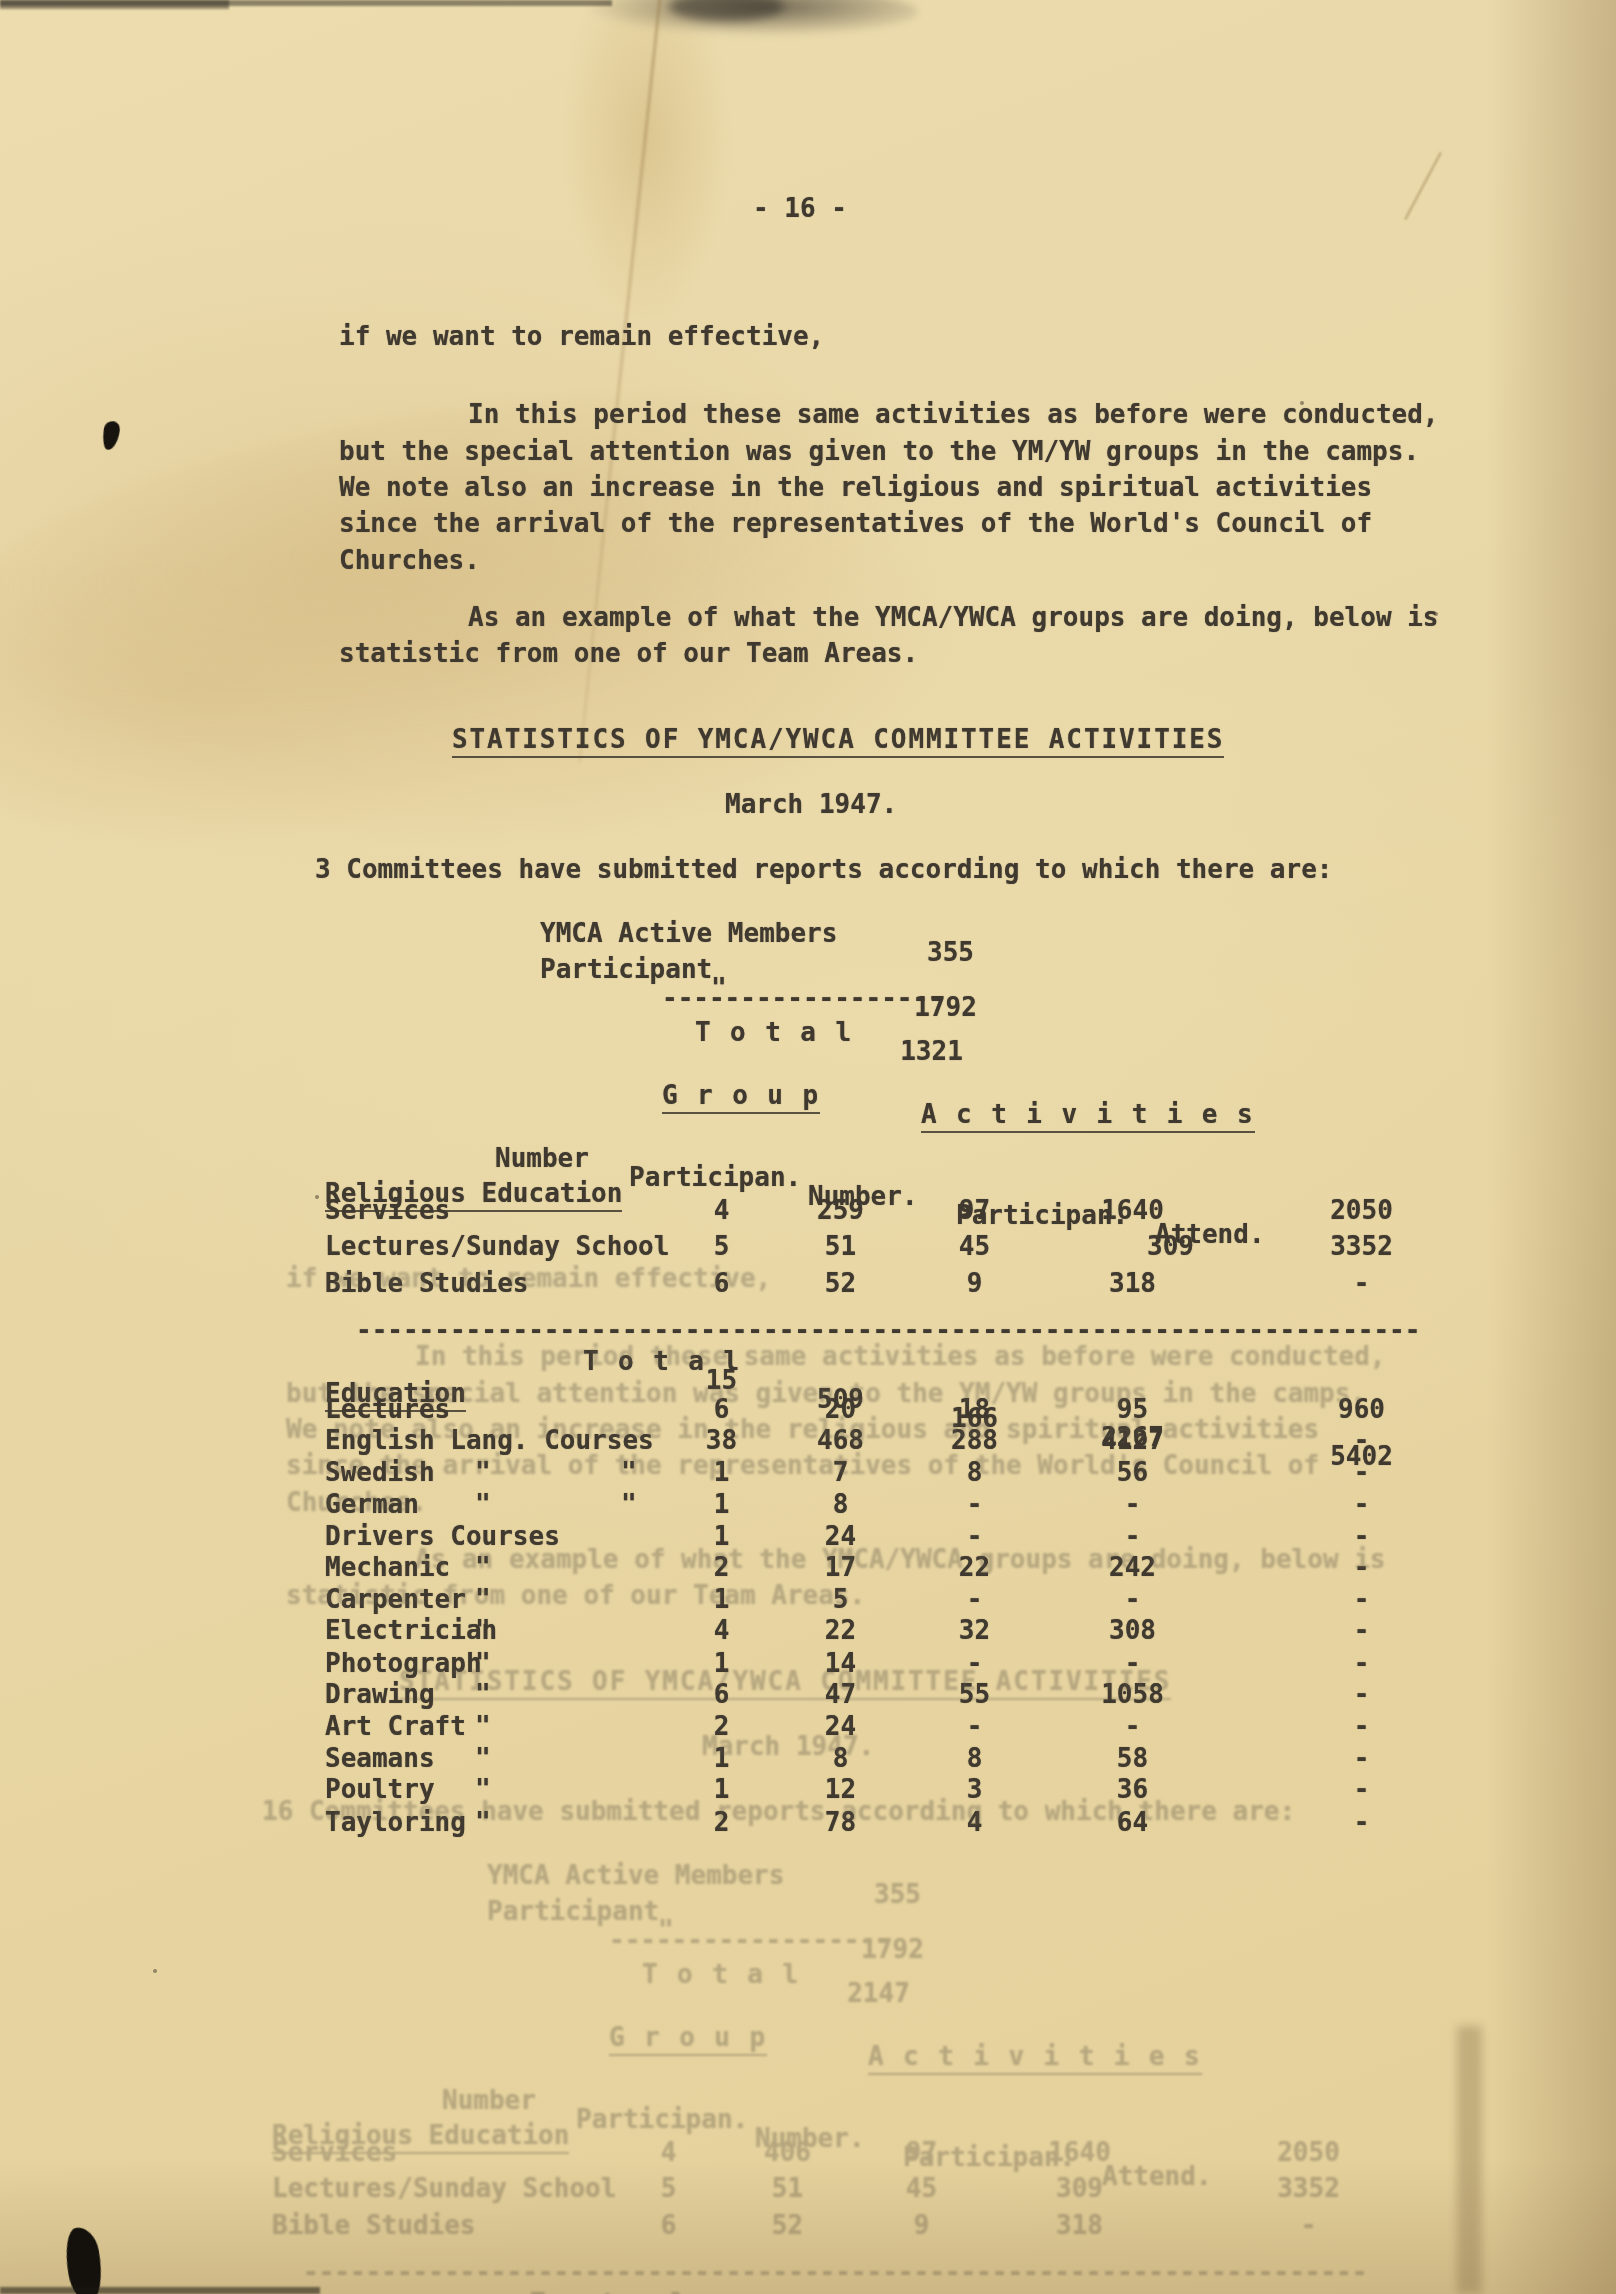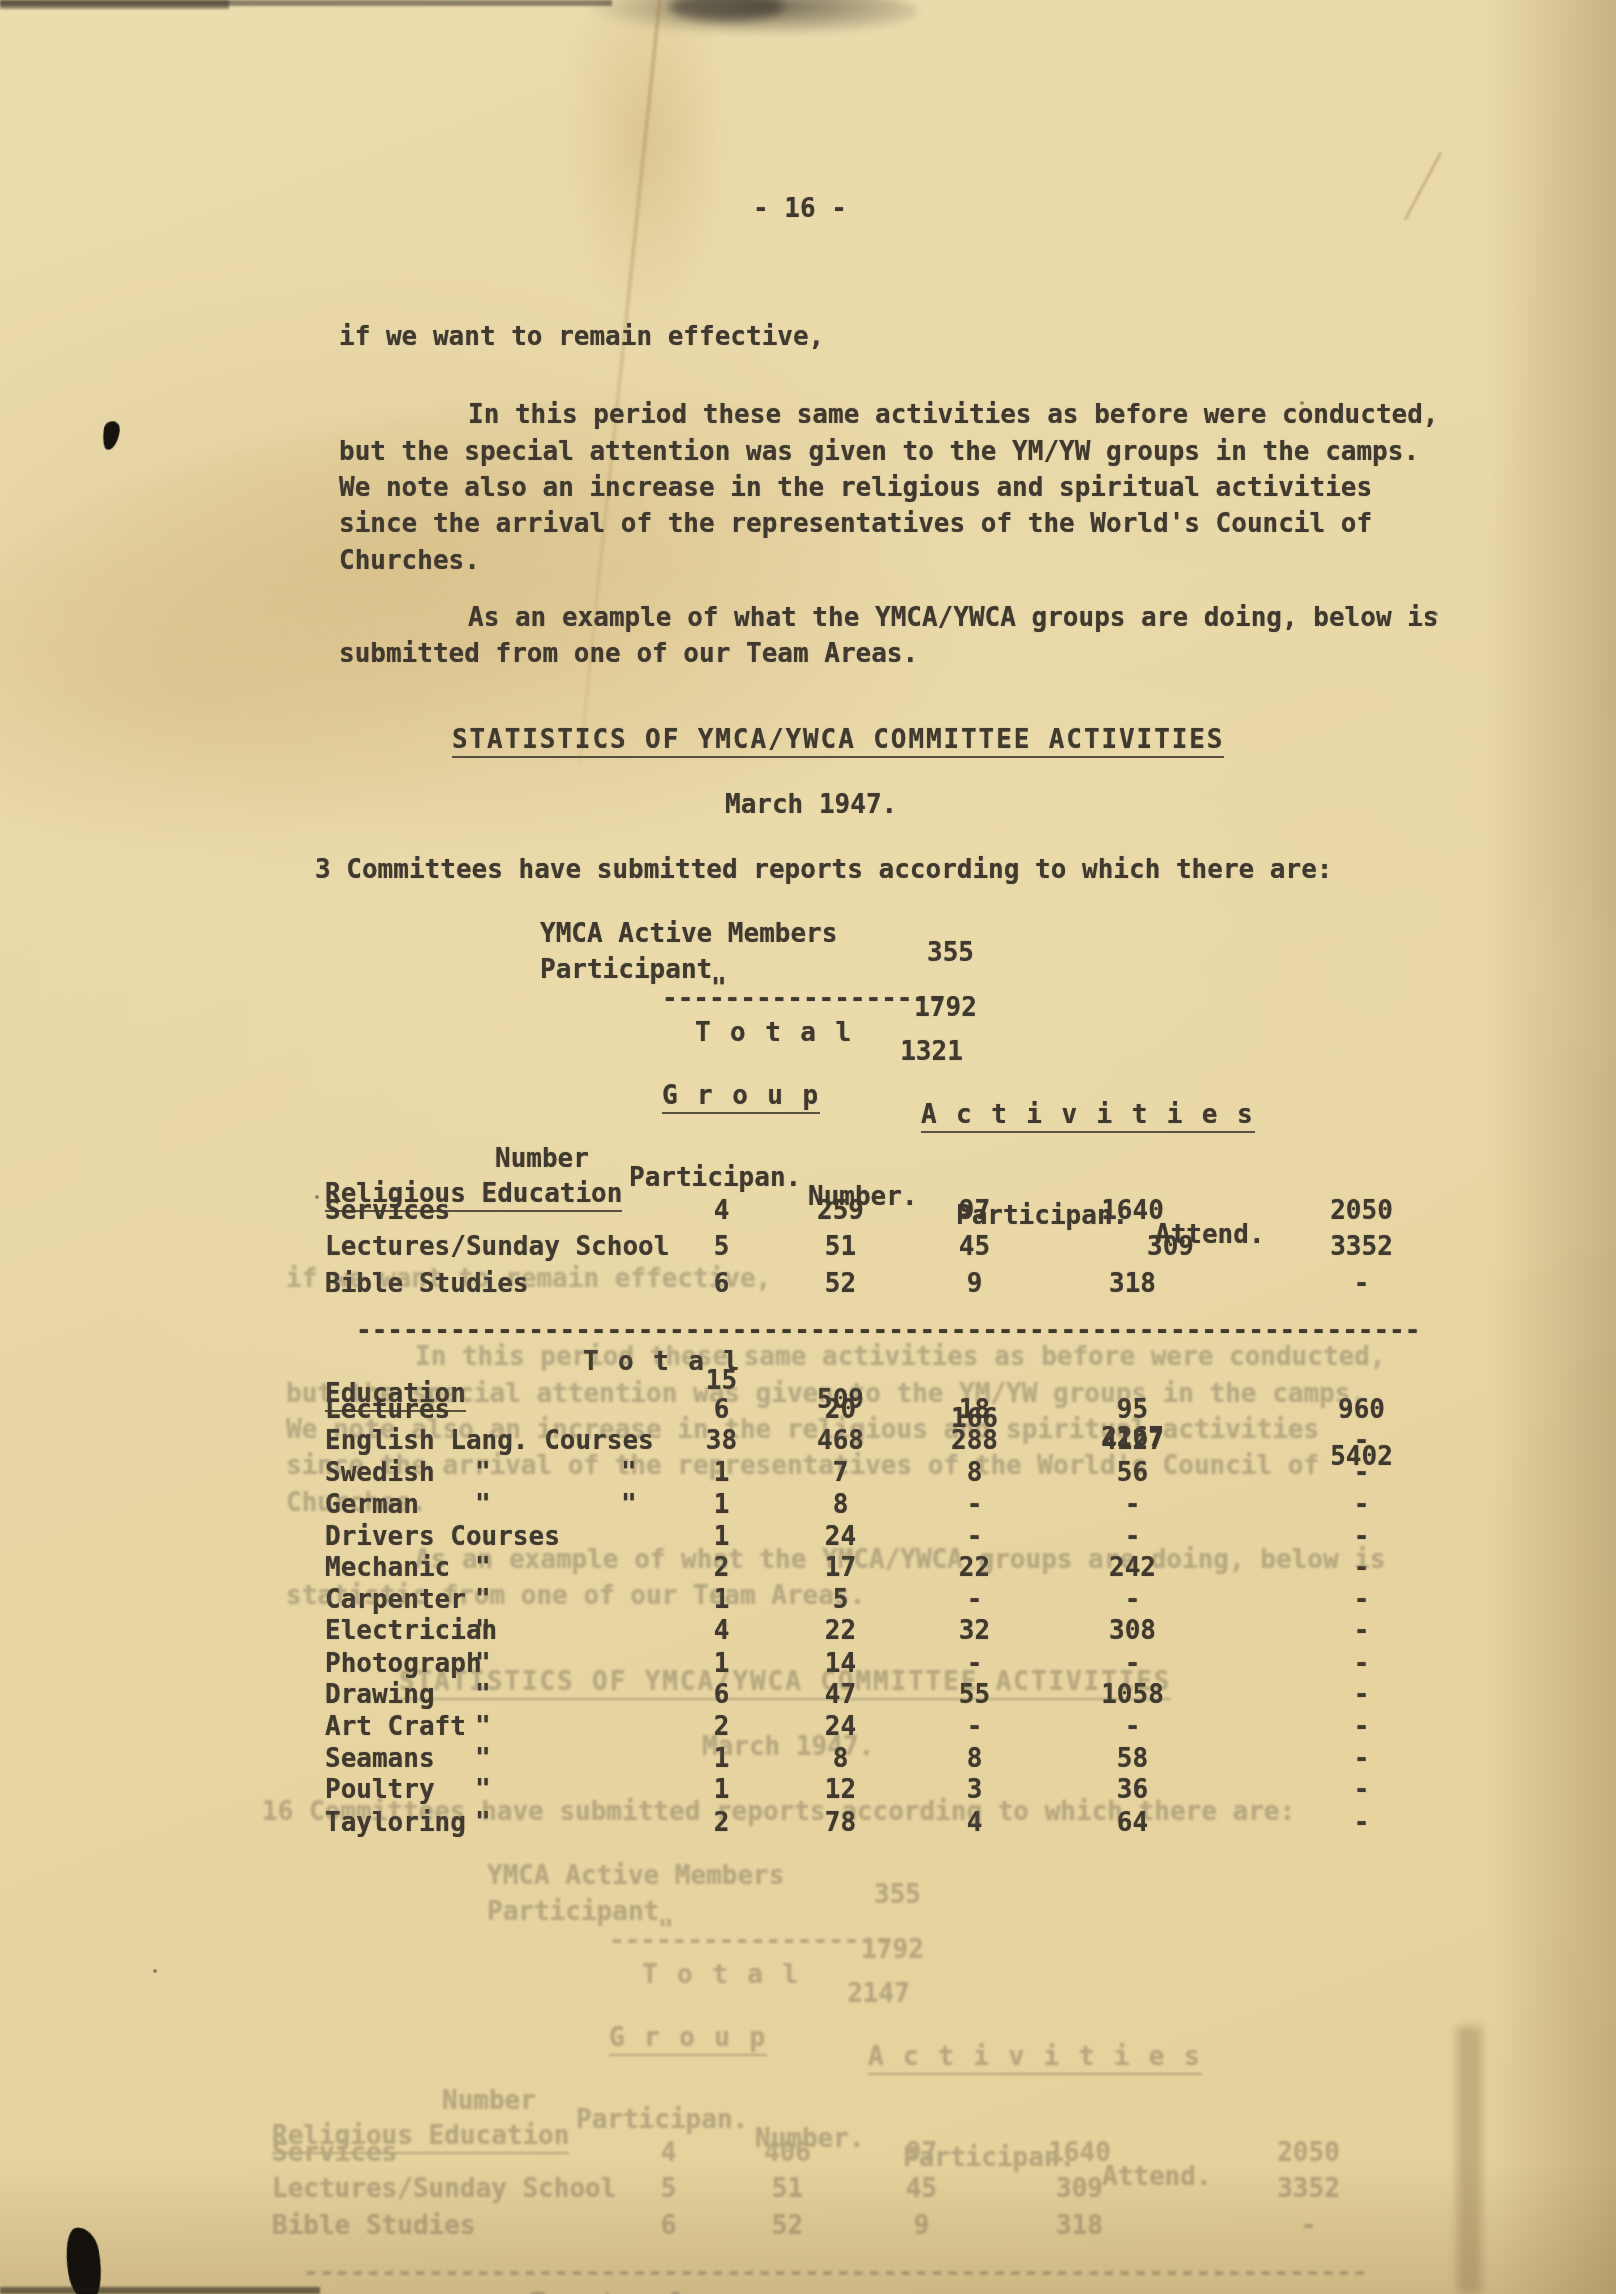--- a/index.html
+++ b/index.html
@@ -99,21 +99,21 @@
       <span class="t" style="left:339px">since the arrival of the representatives of the World's Council of</span>
     </div>
     <div class="line" style="top:526px">
       <span class="t" style="left:339px">Churches.</span>
     </div>
 
     <div class="line" style="top:583px">
       <span class="t" style="left:468px">As an example of what the YMCA/YWCA groups are doing, below is</span>
     </div>
     <div class="line" style="top:619px">
-      <span class="t" style="left:339px">submitted from one of our Team Areas.</span>
+      <span class="t" style="left:339px">statistic from one of our Team Areas.</span>
     </div>
 
     <div class="line" style="top:705px">
       <span class="t hd u" style="left:452px">STATISTICS OF YMCA/YWCA COMMITTEE ACTIVITIES</span>
     </div>
 
     <div class="line" style="top:770px">
       <span class="t" style="left:725px">March 1947.</span>
     </div>
 

